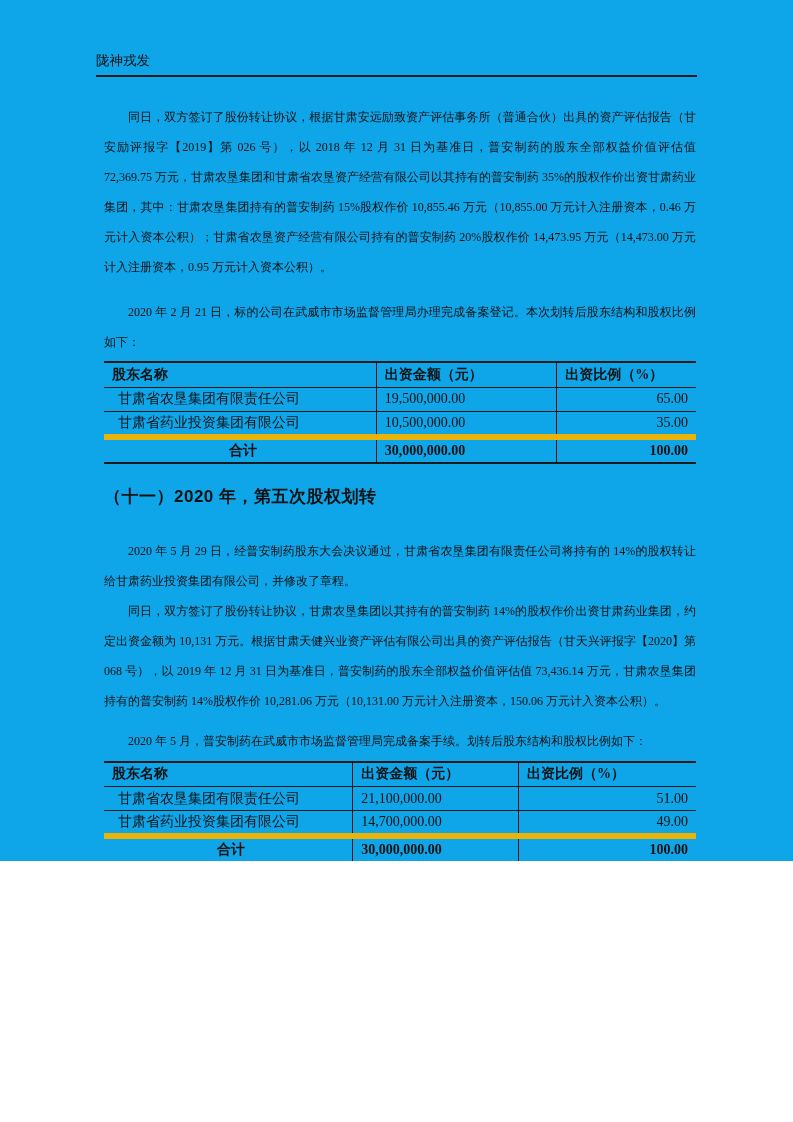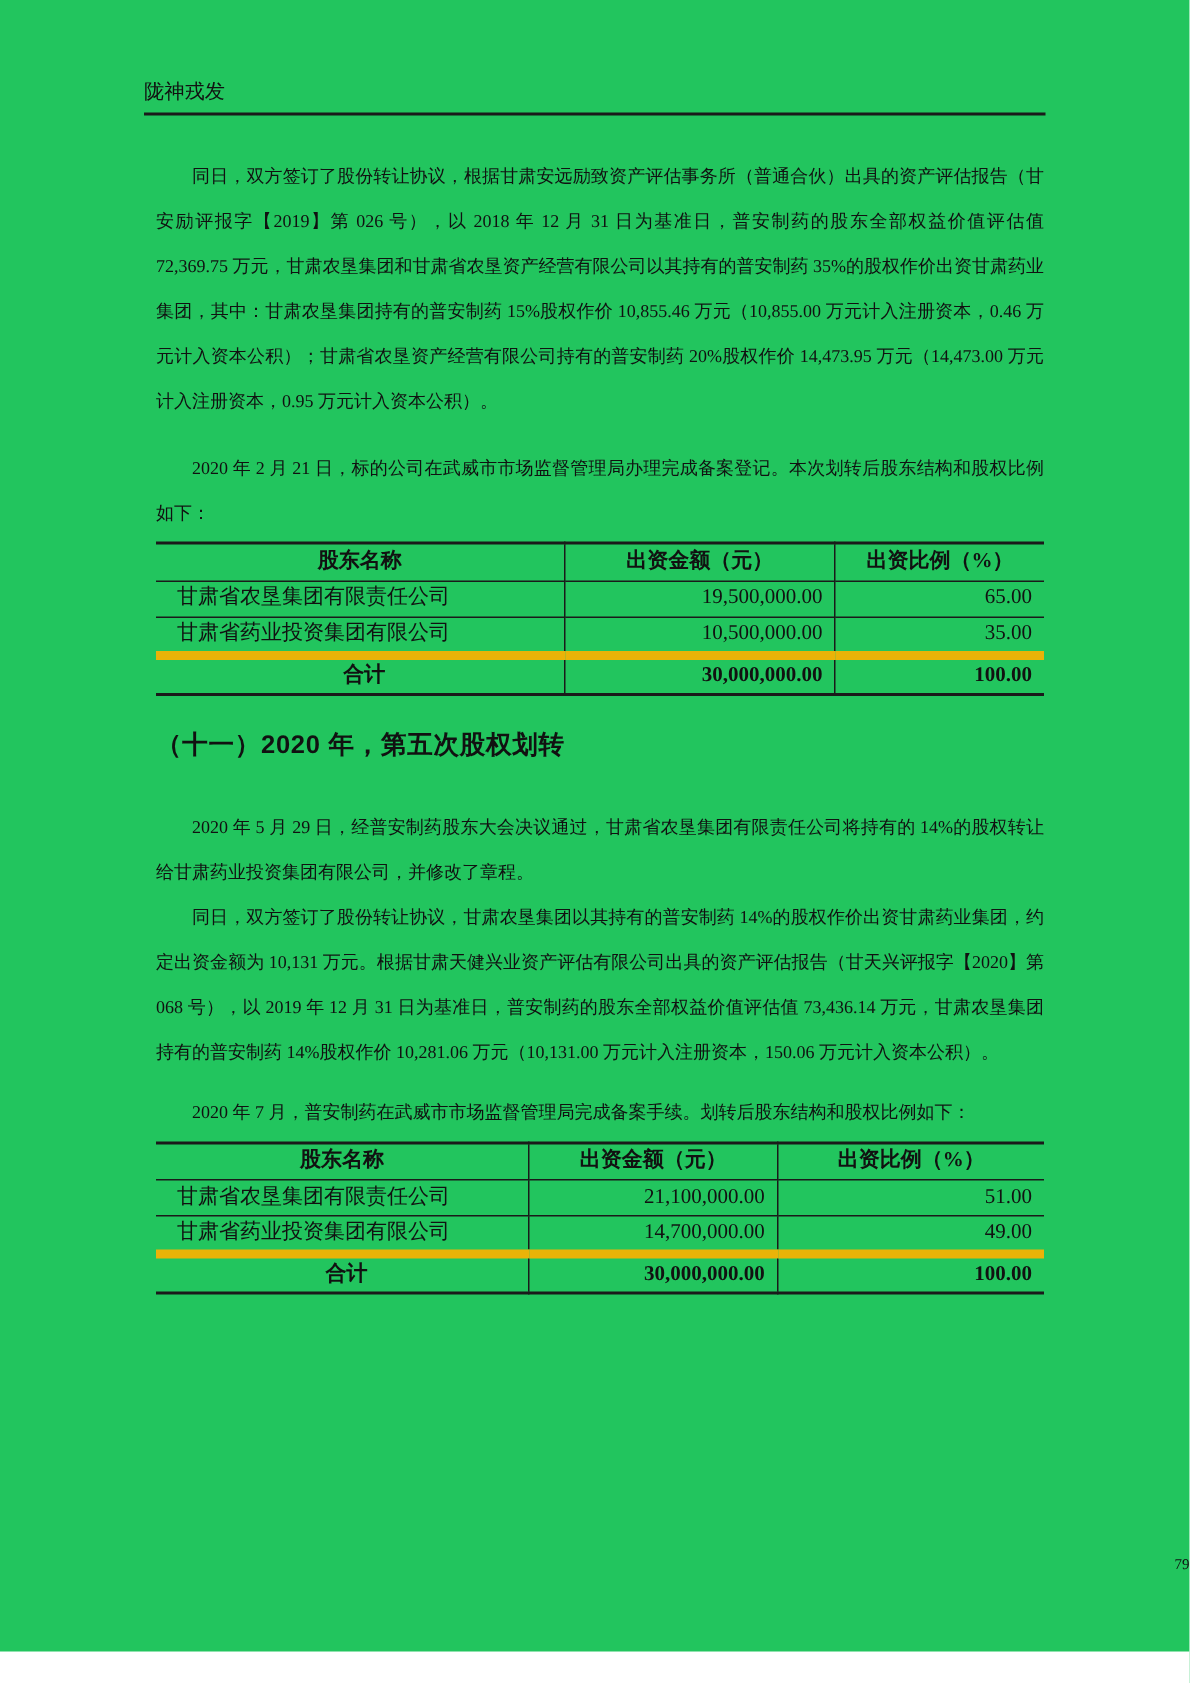--- a/index.html
+++ b/index.html
@@ -5,22 +5,22 @@
   * { margin: 0; padding: 0; box-sizing: border-box; }
   html, body { background: #ffffff; }
   body {
     width: 793px; height: 1122px;
     font-family: "Liberation Serif", "DejaVu Serif", serif;
     color: #111111;
     position: relative;
   }
   .page {
     position: relative;
-    width: 793px; height: 1101px;
-    background: #22c55e;
+    width: 793px; height: 861px;
+    background: #0ea5e9;
     overflow: hidden;
   }
   
   .doc-header {
     position: absolute;
     left: 96px; right: 96px; top: 52px;
     display: flex;
     justify-content: space-between;
     align-items: flex-end;
     font-size: 13.5px;
@@ -67,23 +67,23 @@
     border-top: none;
     height: 24px;
     line-height: 22px;
     padding: 0 8px;
     overflow: hidden;
     white-space: nowrap;
   }
   table.stk th:first-child, table.stk td:first-child { border-left: none; }
   table.stk th:last-child,  table.stk td:last-child  { border-right: none; }
   table.stk tr.total-row td { border-bottom: none; border-top: 6px solid #eab308; font-weight: bold; }
-  table.stk th { font-weight: bold; text-align: center; height: 25px; }
+  table.stk th { font-weight: bold; text-align: left; height: 25px; }
   table.stk td.c-name  { text-align: left; padding-left: 14px; }
-  table.stk td.c-amt   { text-align: right; }
+  table.stk td.c-amt   { text-align: left; }
   table.stk td.c-pct   { text-align: right; }
   table.stk tr.total-row td.c-name { text-align: center; }
   table.t1 col.c1 { width: 46%; }  table.t1 col.c2 { width: 30.5%; } table.t1 col.c3 { width: 23.5%; }
   table.t2 col.c1 { width: 42%; }  table.t2 col.c2 { width: 28%; }   table.t2 col.c3 { width: 30%; }
   
   .doc-footer {
     position: absolute;
     left: 0; right: 0; top: 1038px;
     text-align: right;
     font-size: 10px;
@@ -135,21 +135,21 @@
         </tr>
       </tbody>
     </table>
 
     <h2 class="sec-heading mt-h">（十一）2020 年，第五次股权划转</h2>
 
     <p class="body-text mt-p3">2020 年 5 月 29 日，经普安制药股东大会决议通过，甘肃省农垦集团有限责任公司将持有的 14%的股权转让给甘肃药业投资集团有限公司，并修改了章程。</p>
 
     <p class="body-text mt-p4">同日，双方签订了股份转让协议，甘肃农垦集团以其持有的普安制药 14%的股权作价出资甘肃药业集团，约定出资金额为 10,131 万元。根据甘肃天健兴业资产评估有限公司出具的资产评估报告（甘天兴评报字【2020】第 068 号），以 2019 年 12 月 31 日为基准日，普安制药的股东全部权益价值评估值 73,436.14 万元，甘肃农垦集团持有的普安制药 14%股权作价 10,281.06 万元（10,131.00 万元计入注册资本，150.06 万元计入资本公积）。</p>
 
-    <p class="body-text mt-p5">2020 年 7 月，普安制药在武威市市场监督管理局完成备案手续。划转后股东结构和股权比例如下：</p>
+    <p class="body-text mt-p5">2020 年 5 月，普安制药在武威市市场监督管理局完成备案手续。划转后股东结构和股权比例如下：</p>
 
     <table class="stk t2 mt-t2">
       <colgroup>
           <col class="c1">
           <col class="c2">
           <col class="c3">
         </colgroup>
       <thead>
         <tr>
           <th>股东名称</th>

